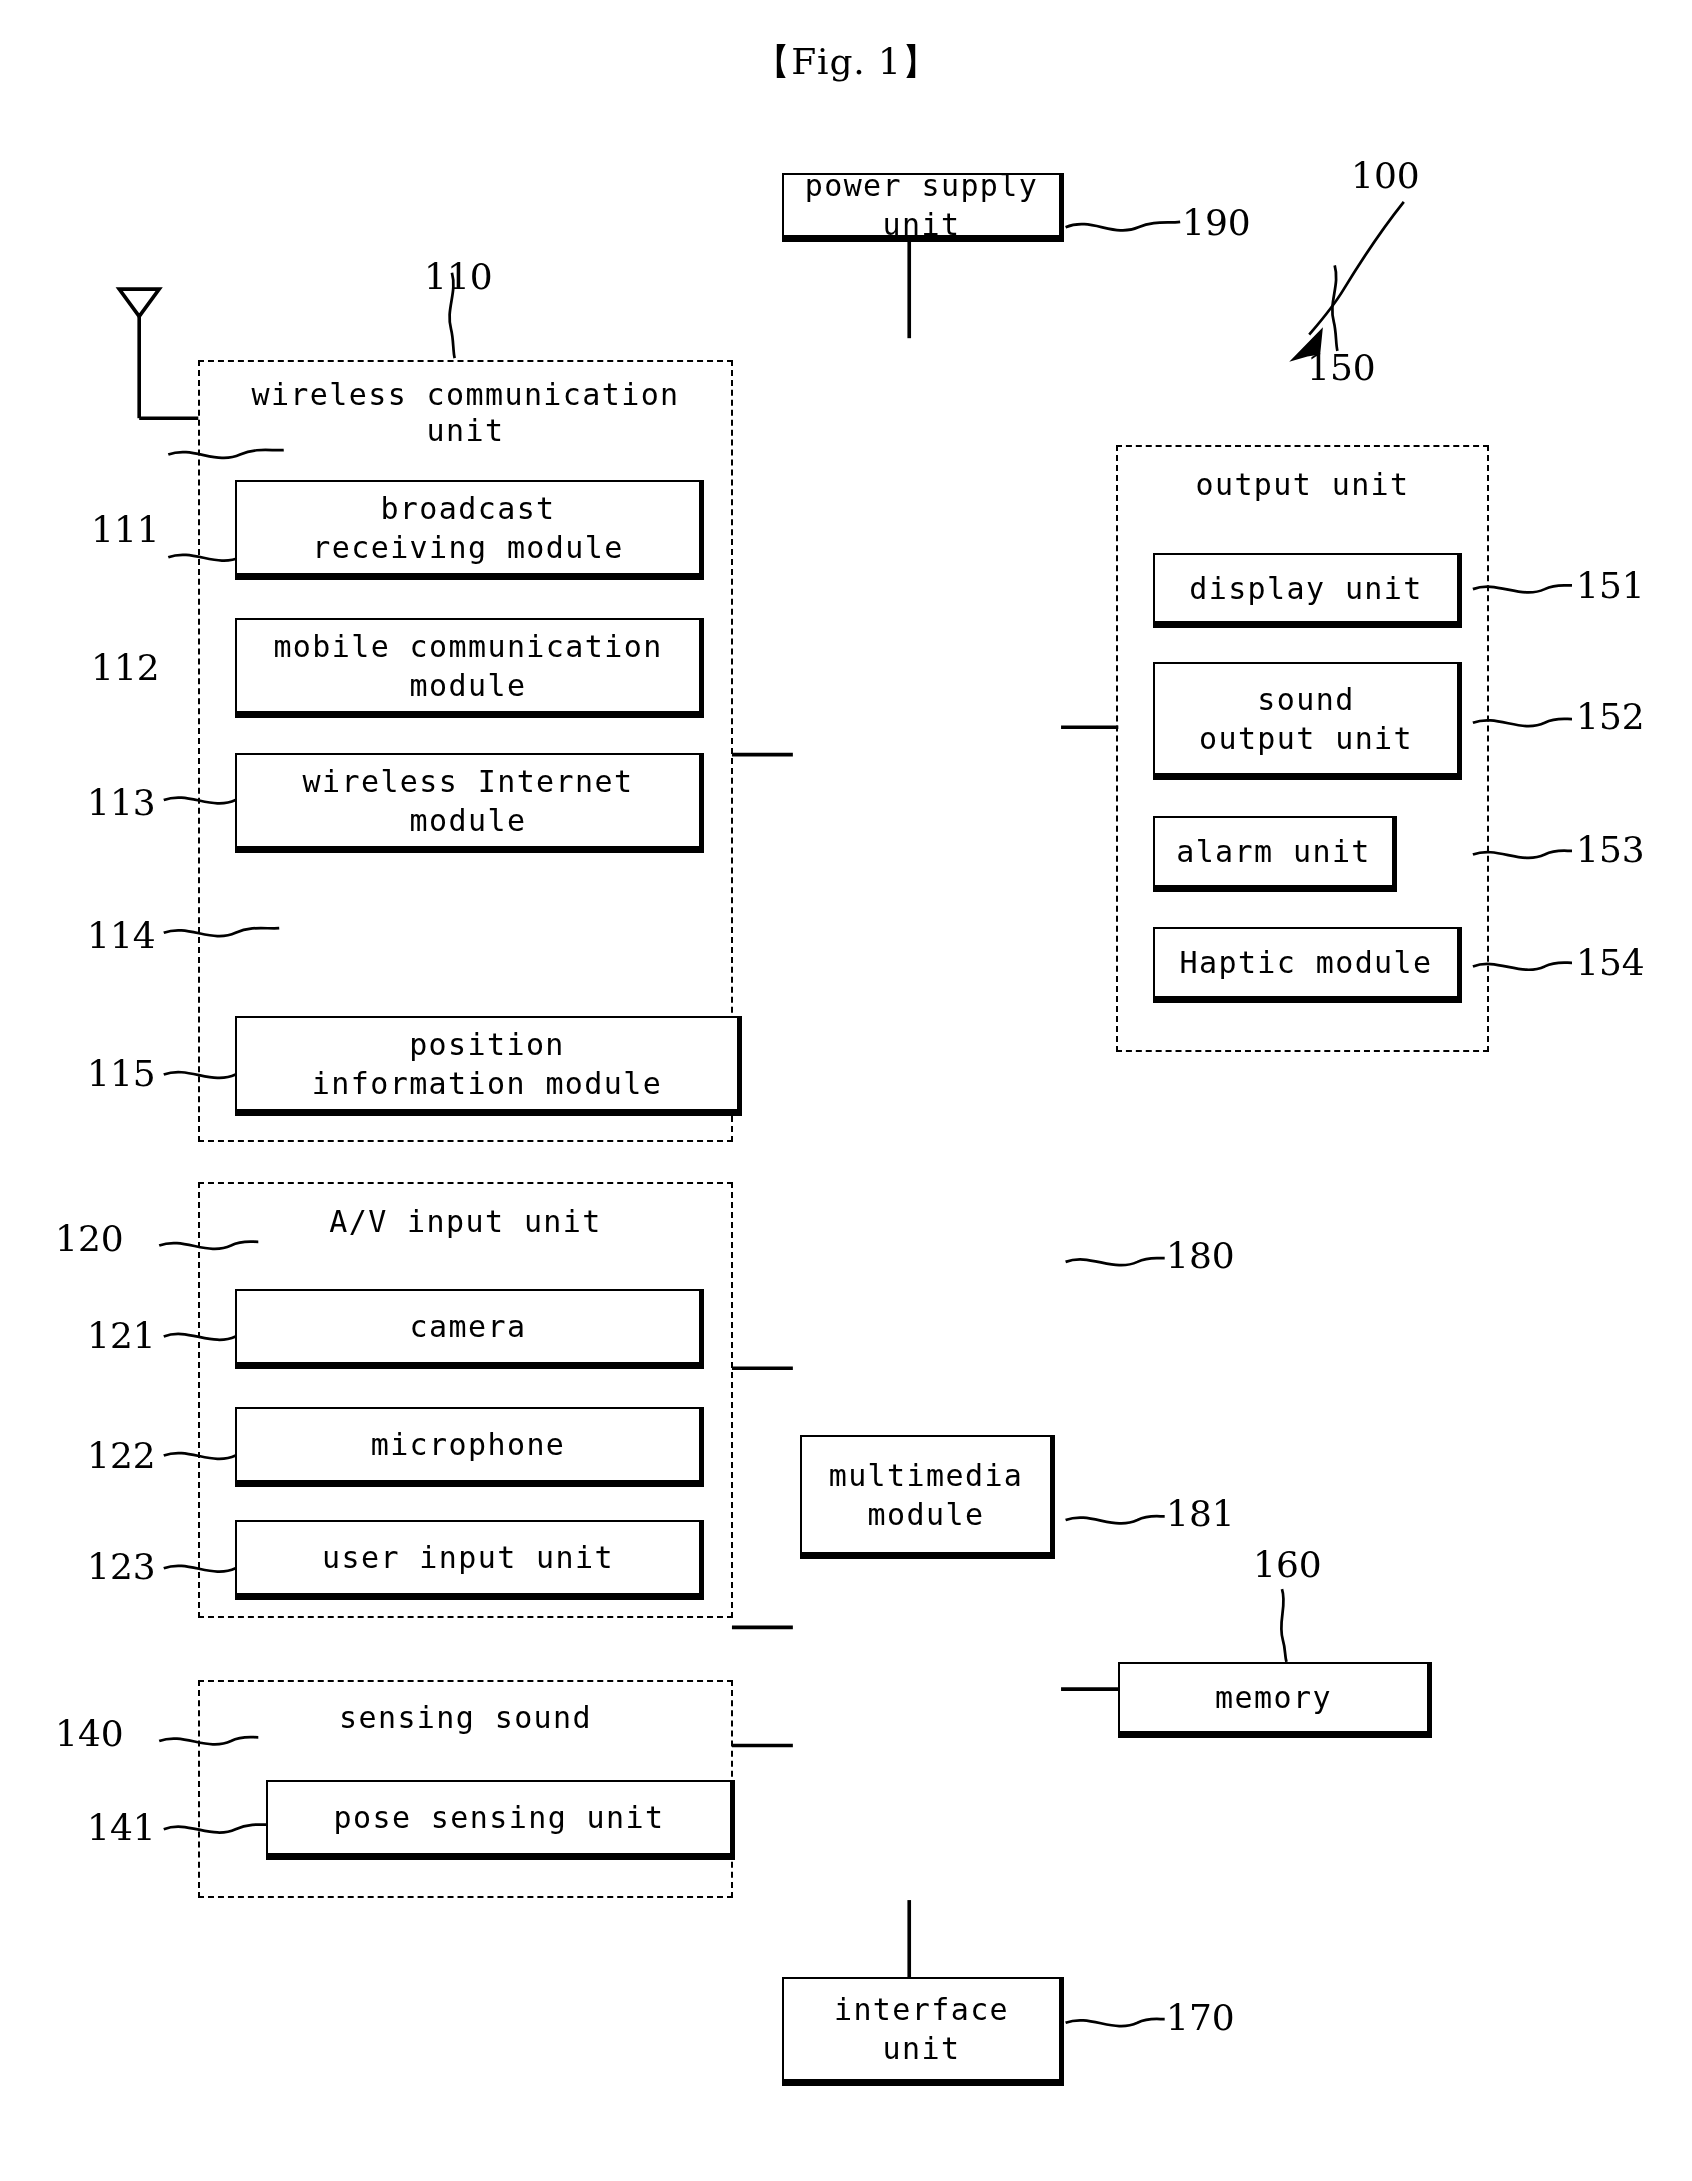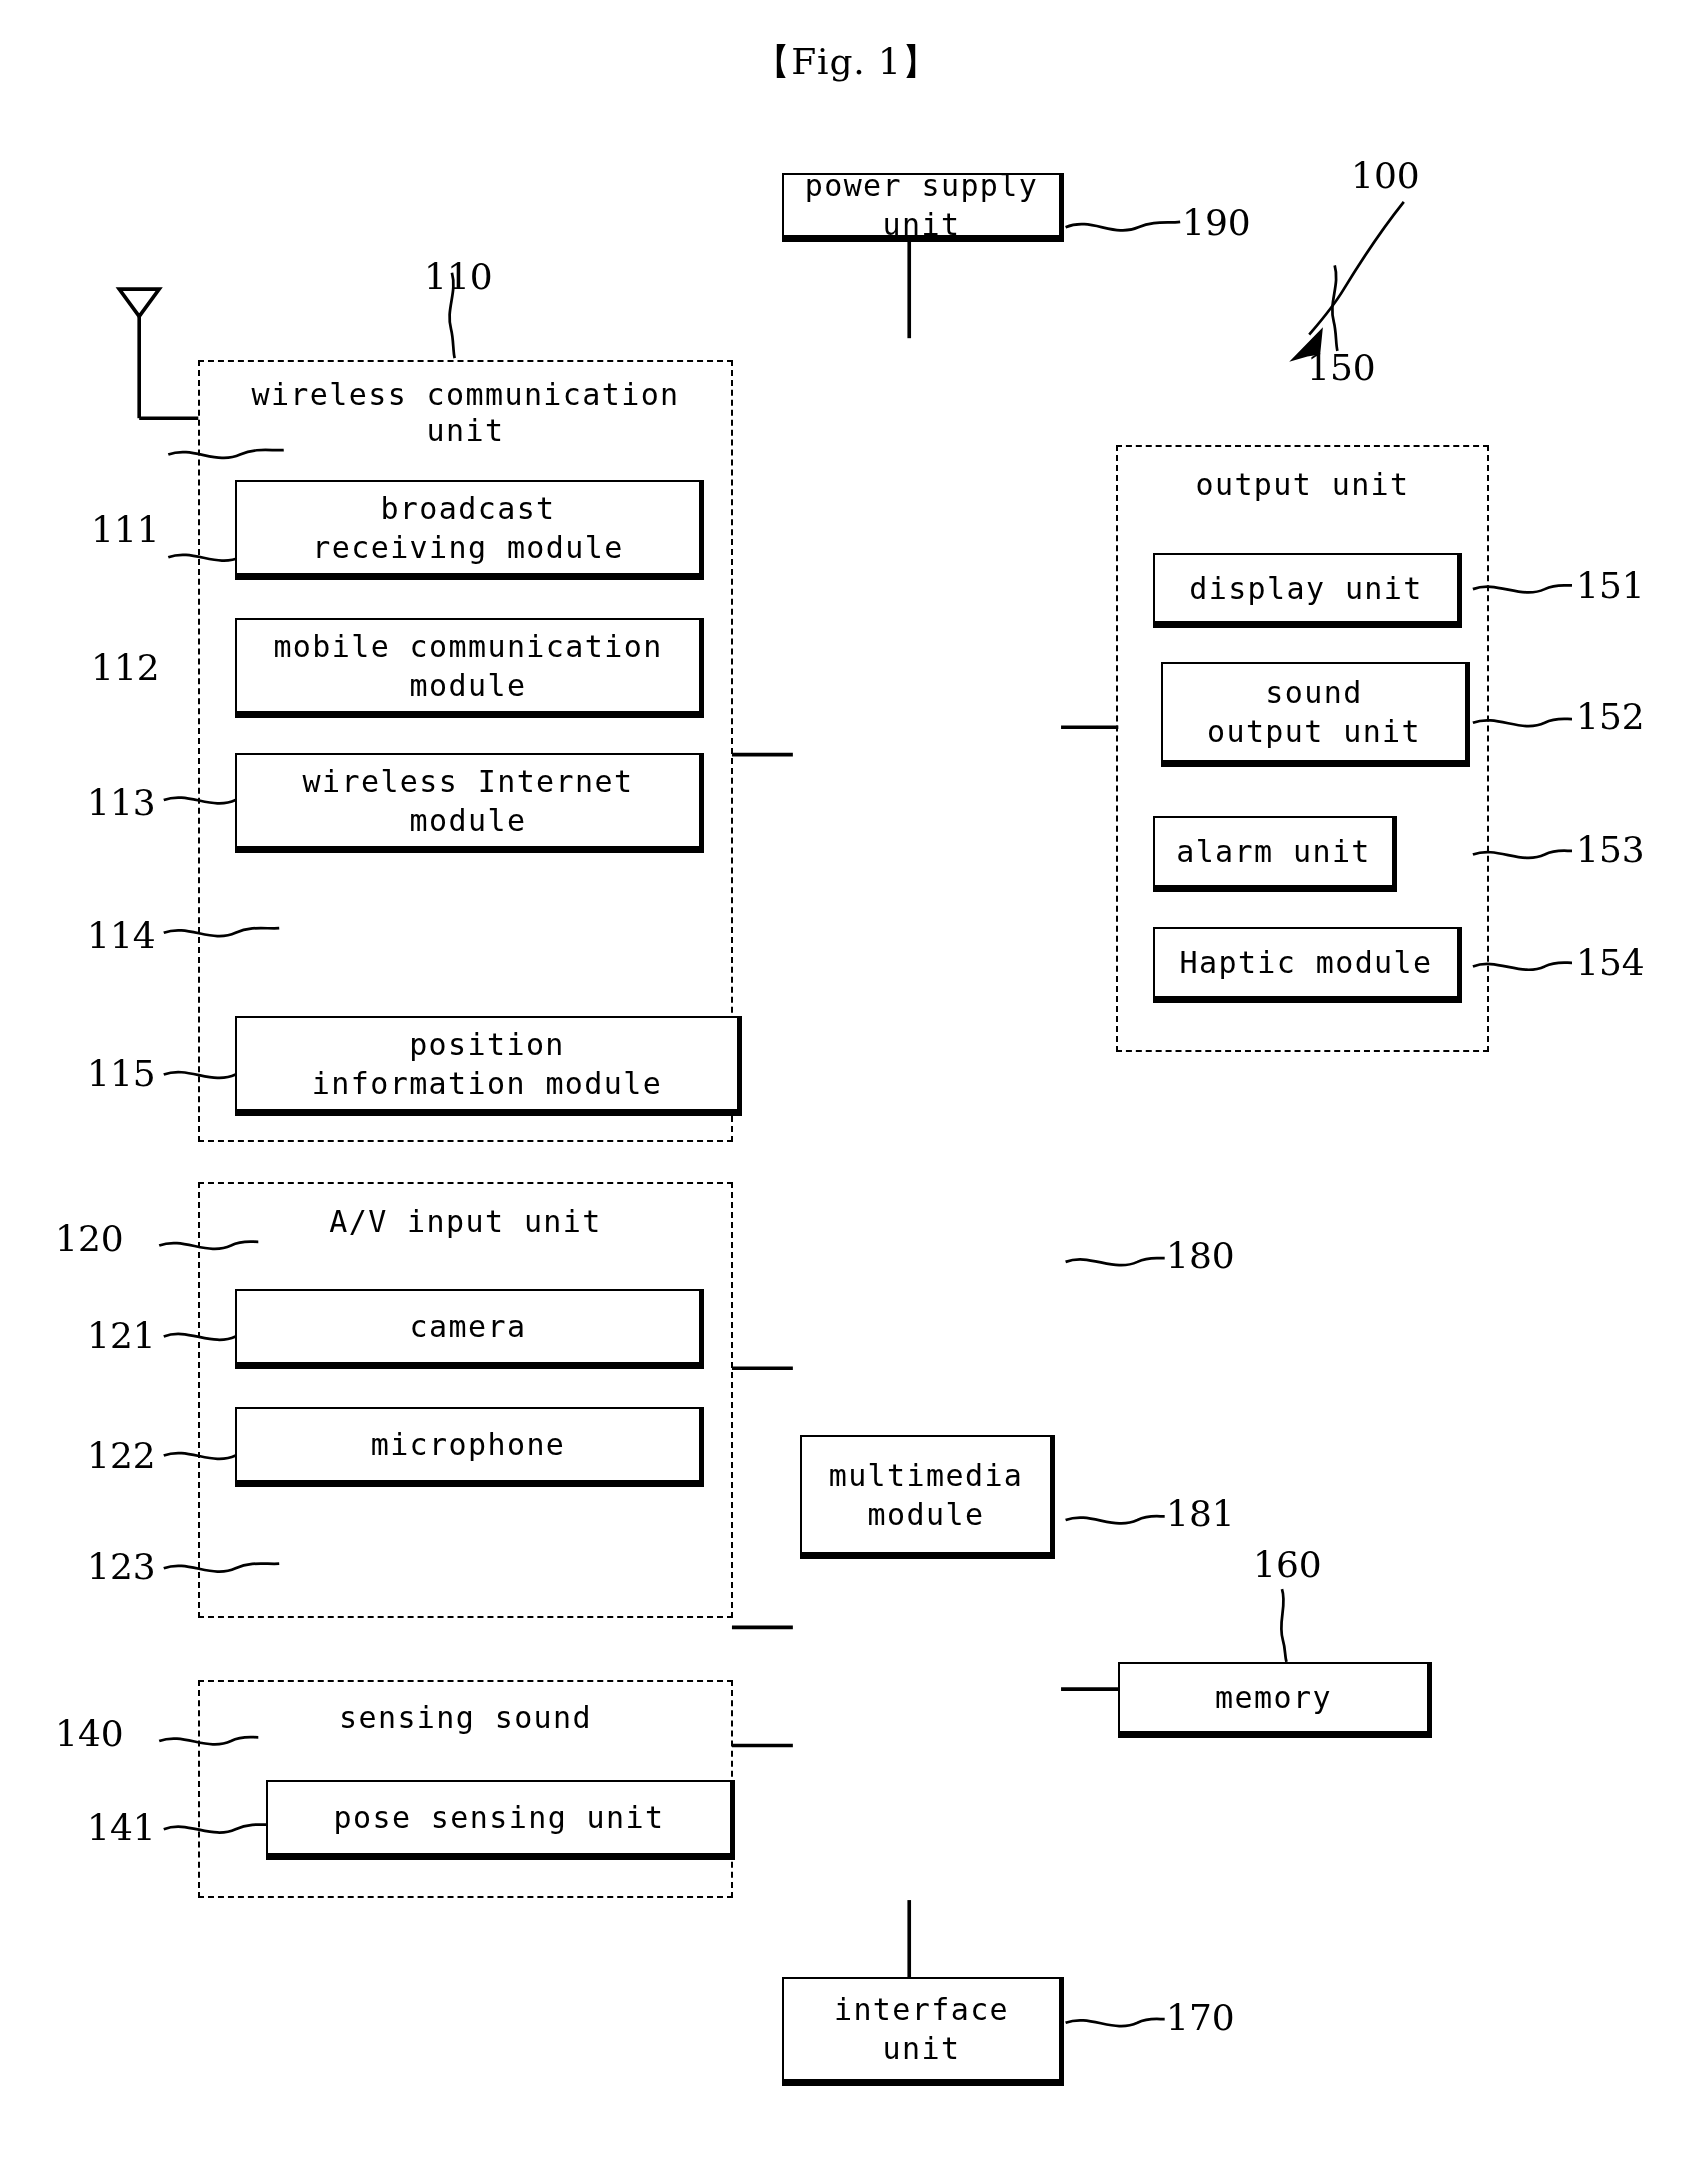--- a/index.html
+++ b/index.html
@@ -214,39 +214,40 @@
     <div class="group-title" style="top:20px;">A/V input unit</div>
   </div>
   <div class="refnum" style="left:55px; top:1218px;">120</div>
 
   <div class="box" style="left:235px; top:1289px; width:469px; height:80px;">camera</div>
   <div class="refnum" style="left:87px; top:1315px;">121</div>
 
   <div class="box" style="left:235px; top:1407px; width:469px; height:80px;">microphone</div>
   <div class="refnum" style="left:87px; top:1435px;">122</div>
 
+  <div class="box" style="left:235px; top:1520px; width:469px; height:80px;">user input unit</div>
   <div class="refnum" style="left:87px; top:1546px;">123</div>
 
   <div class="group-box" style="left:198px; top:1680px; width:535px; height:218px;">
     <div class="group-title" style="top:18px;">sensing sound</div>
   </div>
   <div class="refnum" style="left:55px; top:1713px;">140</div>
 
   <div class="box" style="left:235px; top:1780px; width:469px; height:80px;margin-left:31px;">pose sensing unit</div>
   <div class="refnum" style="left:87px; top:1807px;">141</div>
 
   <div class="group-box" style="left:1116px; top:445px; width:373px; height:607px;">
     <div class="group-title" style="top:20px;">output unit</div>
   </div>
   <div class="refnum" style="left:1307px; top:347px;">150</div>
 
   <div class="box" style="left:1153px; top:553px; width:309px; height:75px;">display unit</div>
   <div class="refnum" style="left:1576px; top:565px;">151</div>
 
-  <div class="box" style="left:1153px; top:662px; width:309px; height:105px;margin-left:8px;">sound
+  <div class="box" style="left:1153px; top:662px; width:309px; height:118px;">sound
 output unit</div>
   <div class="refnum" style="left:1576px; top:696px;">152</div>
 
   <div class="box" style="left:1153px; top:816px; width:244px; height:76px;">alarm unit</div>
   <div class="refnum" style="left:1576px; top:829px;">153</div>
 
   <div class="box" style="left:1153px; top:927px; width:309px; height:76px;">Haptic module</div>
   <div class="refnum" style="left:1576px; top:942px;">154</div>
 
   <div class="box" style="left:1118px; top:1662px; width:314px; height:76px;">memory</div>

